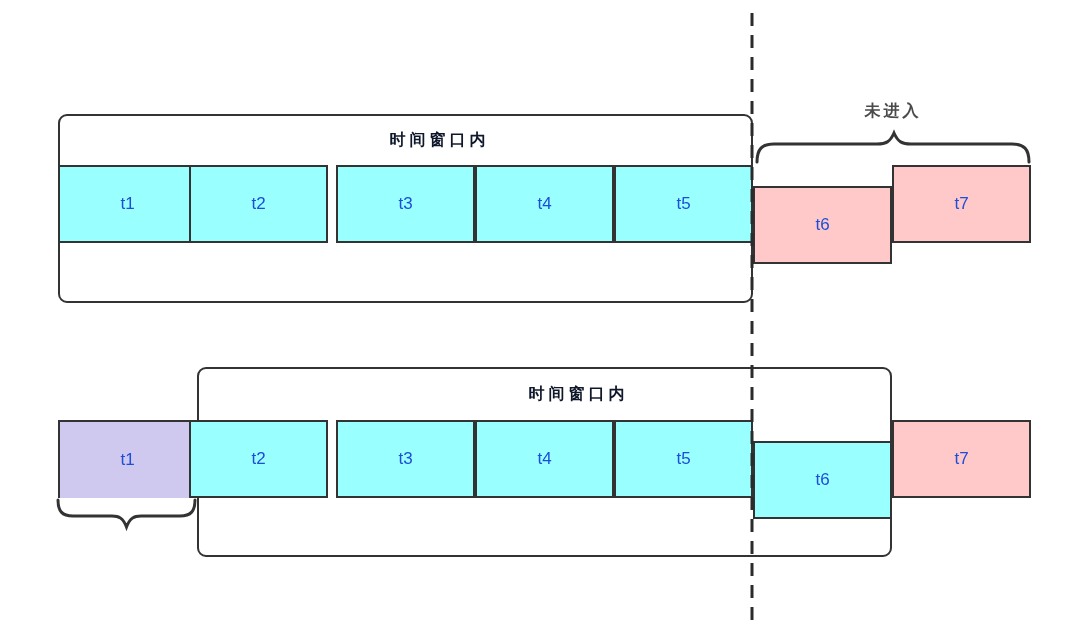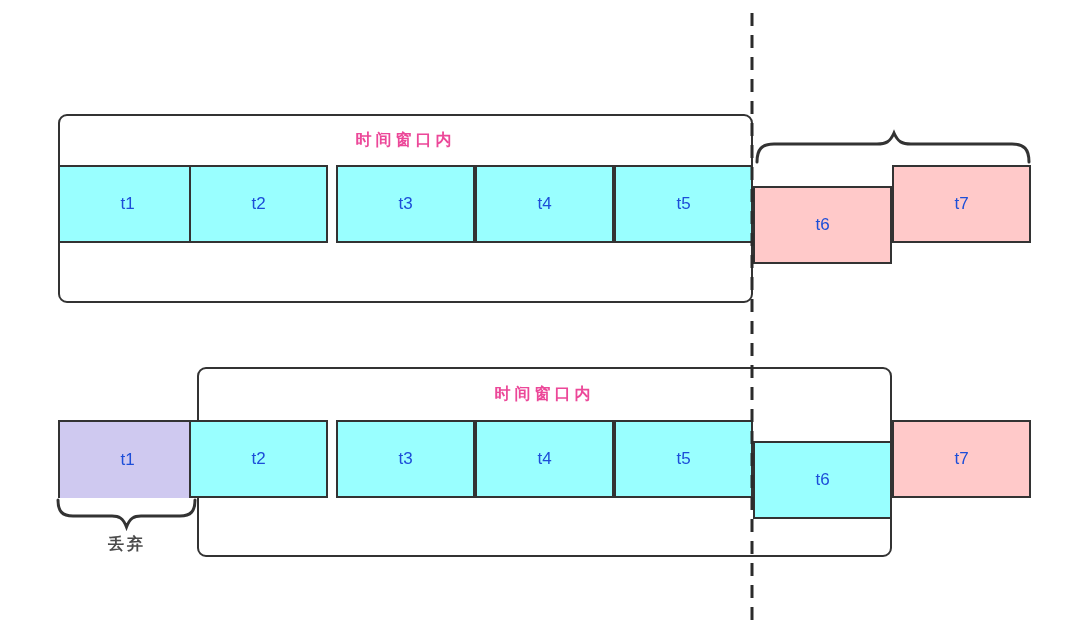--- a/index.html
+++ b/index.html
@@ -18,22 +18,23 @@
     border-radius:9px;
     background:#ffffff;
     z-index:1;
   }
   .window-box.top{left:58px;top:114px;width:695px;height:189px;}
   .window-box.bottom{left:197px;top:367px;width:695px;height:190px;}
   .window-label{
     position:absolute;
     display:flex;align-items:center;justify-content:center;
     font-family:"Liberation Serif","DejaVu Serif",serif;
-    font-weight:bold;font-size:16px;letter-spacing:4px;color:#ec4899;
+    font-weight:bold;font-size:16px;letter-spacing:4px;color:#0f172a;
     z-index:3;
+    margin-left:34px;
   }
   .window-label.top{left:58px;top:116px;width:695px;height:49px;}
   .window-label.bottom{left:197px;top:369px;width:695px;height:51px;}
   
   .cell{
     position:absolute;
     box-sizing:border-box;
     width:139px;
     border:2.5px solid #333333;
     display:flex;align-items:center;justify-content:center;
@@ -80,34 +81,34 @@
   <div class="cell r0 c1" style="background: rgb(153, 255, 255);">t2</div>
   <div class="cell r0 c2" style="background: rgb(153, 255, 255);">t3</div>
   <div class="cell r0 c3" style="background: rgb(153, 255, 255);">t4</div>
   <div class="cell r0 c4" style="background: rgb(153, 255, 255);">t5</div>
   <div class="cell r0 c5" style="background: rgb(255, 201, 201);">t6</div>
   <div class="cell r0 c6" style="background: rgb(255, 201, 201);">t7</div>
 
   <svg class="brace over" width="276" height="36" viewBox="0 0 276 36">
     <path d="M2 33 C2 20 7 15 19 15 L122 15 C131 15 135 13 139 4 C143 13 147 15 156 15 L257 15 C269 15 274 20 274 33"></path>
   </svg>
+  <div class="anno-label not-entered">未进入</div>
 
   <div class="window-box bottom"></div>
   <div class="window-label bottom">时间窗口内</div>
 
   <div class="cell r1 c0 nb" style="background: rgb(207, 201, 240);">t1</div>
   <div class="cell r1 c1" style="background: rgb(153, 255, 255);">t2</div>
   <div class="cell r1 c2" style="background: rgb(153, 255, 255);">t3</div>
   <div class="cell r1 c3" style="background: rgb(153, 255, 255);">t4</div>
   <div class="cell r1 c4" style="background: rgb(153, 255, 255);">t5</div>
   <div class="cell r1 c5" style="background: rgb(153, 255, 255);">t6</div>
   <div class="cell r1 c6" style="background: rgb(255, 201, 201);">t7</div>
 
   <svg class="brace under" width="141" height="34" viewBox="0 0 141 34">
     <path d="M2 2 C2 13 6 18 17 18 L56 18 C63 18 67 20 70.5 29 C74 20 78 18 85 18 L124 18 C135 18 139 13 139 2"></path>
   </svg>
-  <div class="anno-label discard">丢弃</div>
 
   <svg class="divider" width="8" height="610" viewBox="0 0 8 610">
     <line x1="4" y1="0" x2="4" y2="607" stroke="#2b2b2b" stroke-width="3" stroke-dasharray="13 9"></line>
   </svg>
 
 </div>
 
 </body></html>

